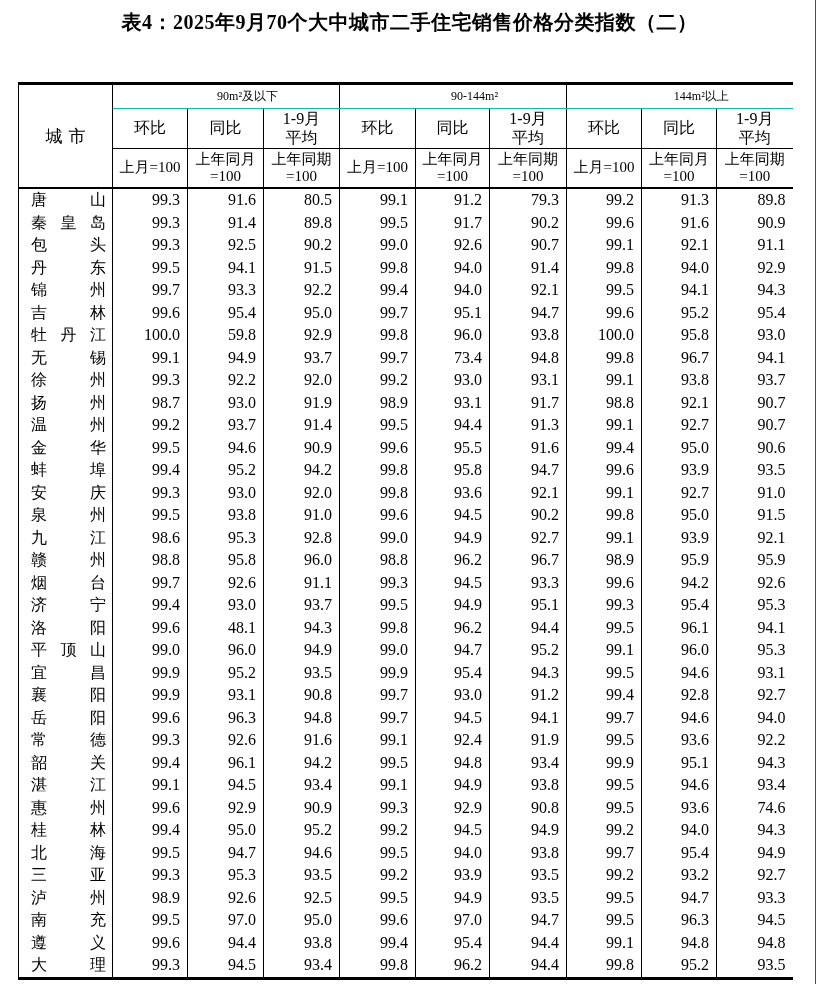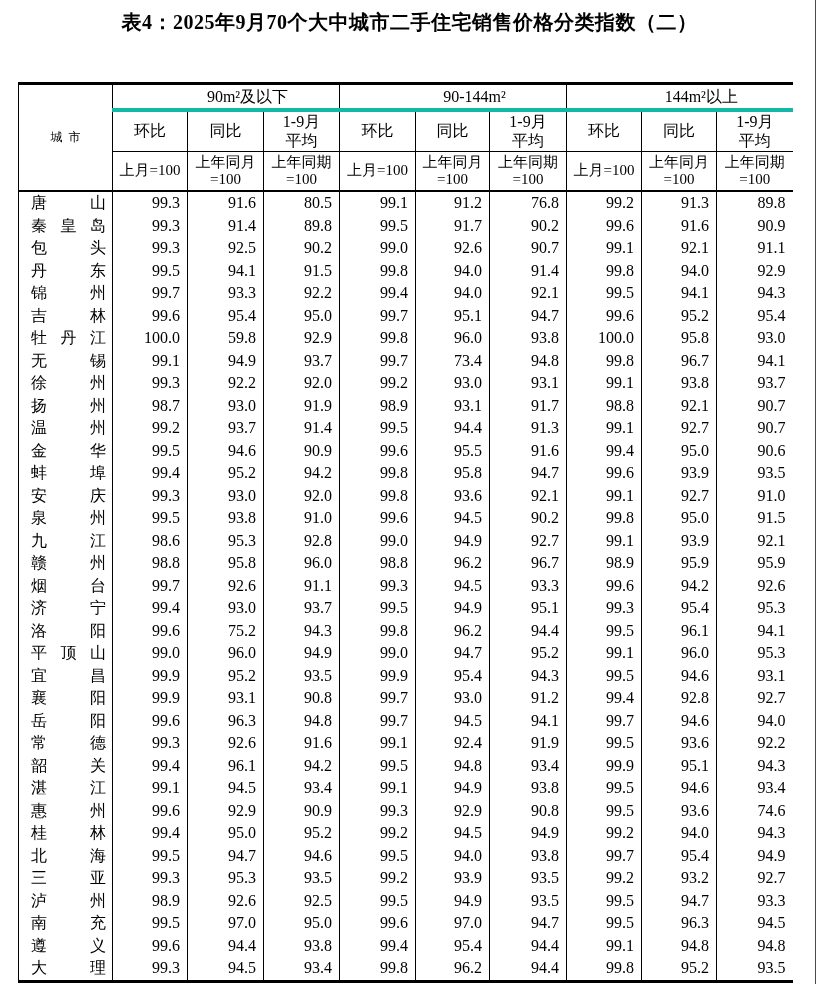--- a/index.html
+++ b/index.html
@@ -61,28 +61,28 @@
     vertical-align: middle;
   }
   thead th {
     border-left: 1px solid #000;
     text-align: center;
   }
   th.city-h {
     border-left: none;
     border-right: 1px solid #000;
     border-bottom: 2px solid #000;
-    font-size: 12px;
+    font-size: 17px;
     letter-spacing: 6px;
     text-indent: 6px;
   }
   tr.grp-row th.grp {
     height: 23px;
-    border-bottom: 4px solid #14b8a6;
-    font-size: 16px;
+    border-bottom: 1px solid #14b8a6;
+    font-size: 12px;
     line-height: 23px;
     padding-left: 43px;
   }
   tr.metric-row th {
     height: 39px;
     border-bottom: 1px solid #000;
     font-size: 16px;
     line-height: 1.15;
     white-space: pre-line;
   }
@@ -181,21 +181,21 @@
             <div class="city-inner">
               <span>唐</span>
               <span>山</span>
             </div>
           </td>
           <td class="num">99.3</td>
           <td class="num">91.6</td>
           <td class="num">80.5</td>
           <td class="num">99.1</td>
           <td class="num">91.2</td>
-          <td class="num">76.8</td>
+          <td class="num">79.3</td>
           <td class="num">99.2</td>
           <td class="num">91.3</td>
           <td class="num">89.8</td>
         </tr>
         <tr>
           <td class="city">
             <div class="city-inner">
               <span>秦</span>
               <span>皇</span>
               <span>岛</span>
@@ -502,21 +502,21 @@
           <td class="num">95.3</td>
         </tr>
         <tr>
           <td class="city">
             <div class="city-inner">
               <span>洛</span>
               <span>阳</span>
             </div>
           </td>
           <td class="num">99.6</td>
-          <td class="num">75.2</td>
+          <td class="num">48.1</td>
           <td class="num">94.3</td>
           <td class="num">99.8</td>
           <td class="num">96.2</td>
           <td class="num">94.4</td>
           <td class="num">99.5</td>
           <td class="num">96.1</td>
           <td class="num">94.1</td>
         </tr>
         <tr>
           <td class="city">

